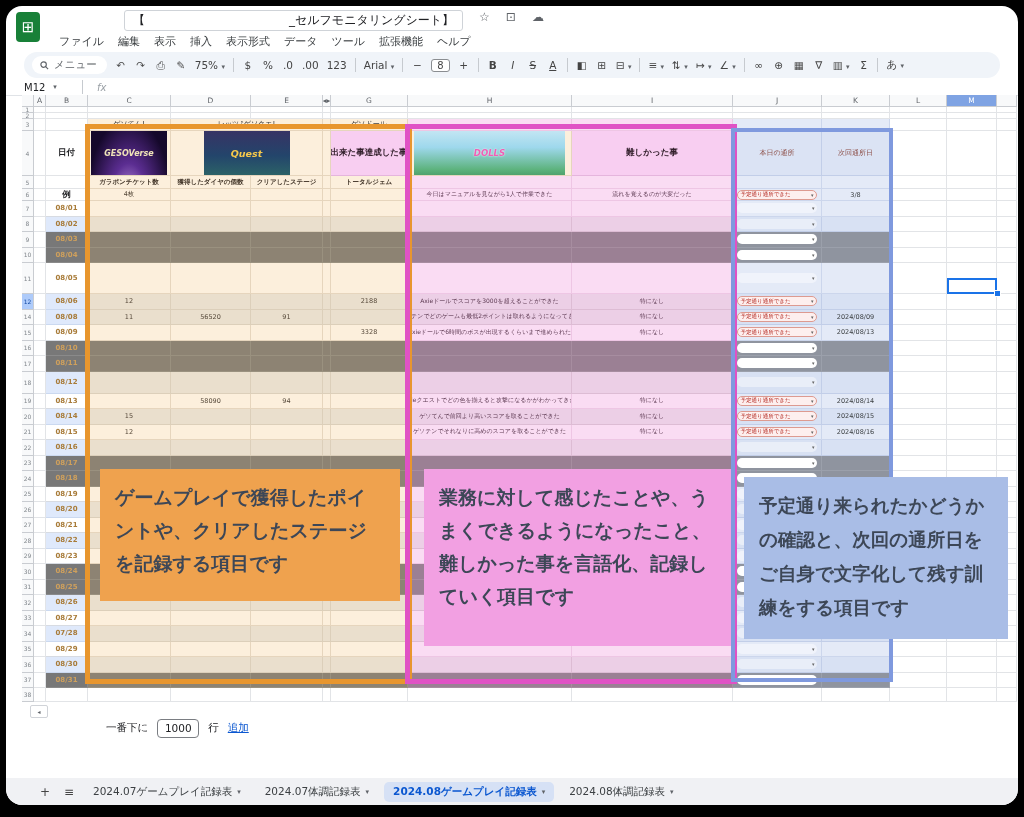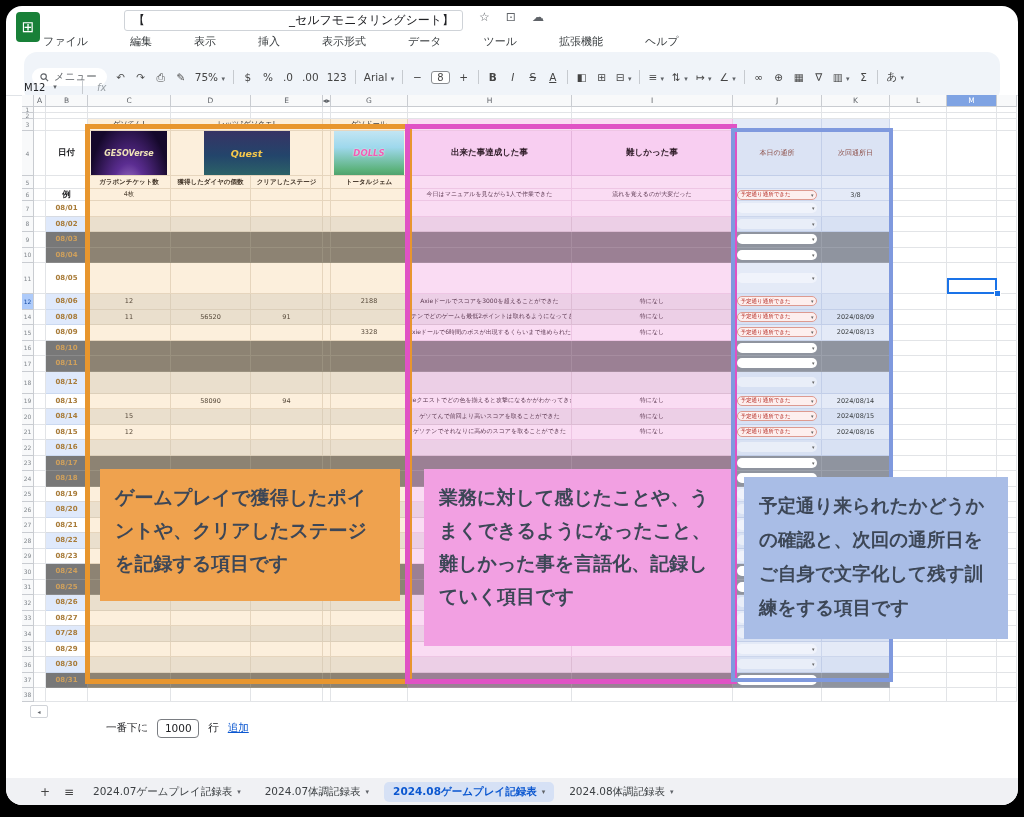--- a/index.html
+++ b/index.html
@@ -6,25 +6,25 @@
     font-family:"DejaVu Sans","Liberation Sans",sans-serif;}
   #win{position:absolute;left:6px;top:6px;width:1012px;height:799px;background:#fff;
     border-radius:16px;overflow:hidden;}
   
   #logo{position:absolute;left:10px;top:6px;width:24px;height:30px;background:#188038;border-radius:4px;
     display:flex;align-items:center;justify-content:center;color:#fff;font-size:15px;}
   #titlebar{position:absolute;left:46px;top:4px;right:8px;height:24px;display:flex;align-items:flex-start;gap:16px;}
   #titlebox{margin-left:72px;border:1px solid #cfd3d8;border-radius:3px;padding:1px 8px;
     font-size:12px;color:#202124;white-space:pre;}
   .tbicon{color:#5f6368;font-size:12px;}
-  #menubar{position:absolute;left:30px;top:28px;height:15px;display:flex;align-items:center;font-size:11px;color:#3c4043;gap:28px;}
+  #menubar{position:absolute;left:46px;top:28px;height:15px;display:flex;align-items:center;font-size:11px;color:#3c4043;}
   .mitem{padding:0 7px;cursor:default;}
   
   #toolbar{position:absolute;left:18px;top:46px;right:18px;height:26px;background:#f0f4f9;border-radius:13px;
-    display:flex;align-items:center;padding:12px 8px;gap:8px;font-size:10.5px;color:#444;}
+    display:flex;align-items:center;padding:0 8px;gap:8px;font-size:10.5px;color:#444;}
   .spill{background:#fff;border-radius:11px;padding:2px 10px 2px 8px;display:flex;align-items:center;gap:5px;color:#5f6368;}
   .tbtn{min-width:12px;text-align:center;white-space:nowrap;}
   .tsep{width:1px;height:14px;background:#c6cacf;}
   .caret{font-size:7px;color:#5f6368;}
   .fsize{border:1px solid #8a8d91;border-radius:3px;padding:0 5px;font-size:10px;background:#fff;}
   .bld{font-weight:bold}.it{font-style:italic}.stk{text-decoration:line-through}.und{text-decoration:underline}
   
   #fbar{position:absolute;left:0;top:73px;right:0;height:16px;border-bottom:1px solid #e0e3e7;
     display:flex;align-items:center;font-size:10px;color:#202124;}
   #namebox{width:58px;padding-left:18px;display:flex;gap:8px;align-items:center;}
@@ -260,24 +260,24 @@
           <div class="gcell gut">4</div>
           <div class="gcell plain"></div>
           <div class="gcell plain blab">日付</div>
           <div class="gcell czl">
             <div class="img img1">GESOVerse</div>
           </div>
           <div class="gcell czl" style="grid-column: span 2;">
             <div class="img img2">Quest</div>
           </div>
           <div class="gcell czl"></div>
+          <div class="gcell phead">出来た事達成した事</div>
           <div class="gcell czl">
             <div class="img img3">DOLLS</div>
           </div>
-          <div class="gcell phead">出来た事達成した事</div>
           <div class="gcell phead">難しかった事</div>
           <div class="gcell bhead">本日の通所</div>
           <div class="gcell bhead">次回通所日</div>
           <div class="gcell plain"></div>
           <div class="gcell plain"></div>
           <div class="gcell plain"></div>
         </div>
         <div class="grow" style="grid-template-columns: 12px 12px 42px 83px 80px 72px 8px 77px 164px 161px 89px 68px 57px 50px 20px; height: 13px;">
           <div class="gcell gut">5</div>
           <div class="gcell plain"></div>

